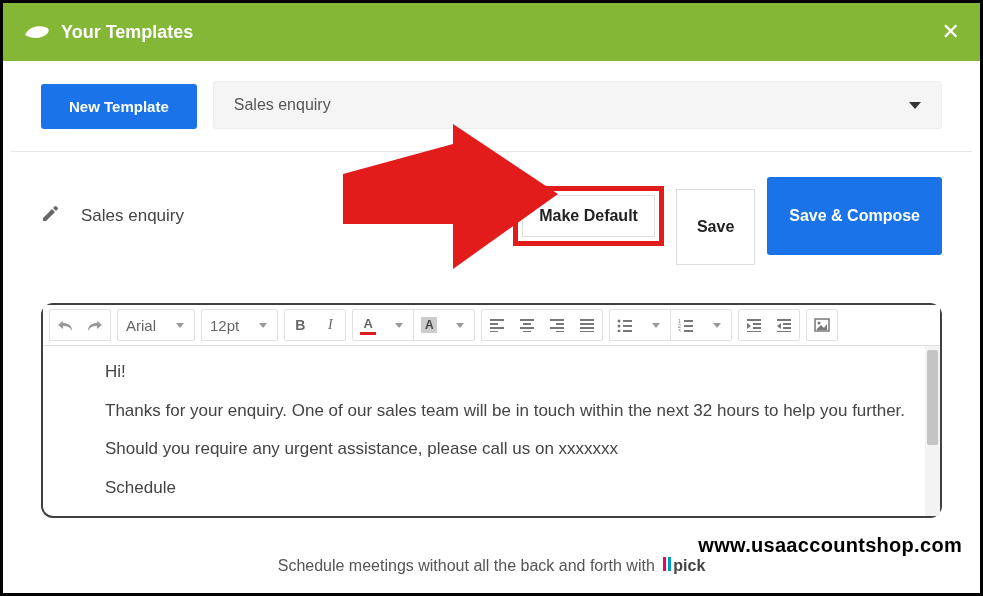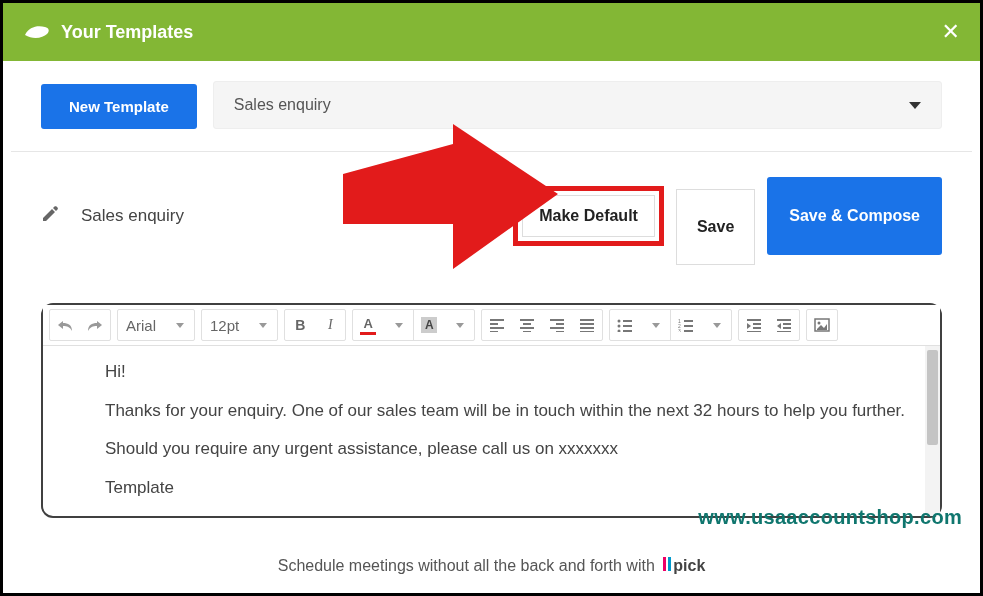--- a/index.html
+++ b/index.html
@@ -196,24 +196,24 @@
     right:2px; top:4px;
     width:11px; height:95px;
     background:#c4c4c4;
     border-radius:2px;
   }
 
   
   .watermark {
     position:absolute;
     right:18px;
-    bottom:64px;
+    bottom:36px;
     font-weight:900;
     font-size:20px;
-    color:#0f766e;
+    color:#000000;
     letter-spacing:0.3px;
     z-index:60;
   }
 
   
   .footer {
     position:absolute;
     bottom:18px;
     left:0; right:0;
     text-align:center;
@@ -397,21 +397,21 @@
           </svg>
         </span>
     </div>
 
   </div>
 
   <div class="editor-body">
     <p>Hi!</p>
     <p>Thanks for your enquiry. One of our sales team will be in touch within the next 32 hours to help you further.</p>
     <p>Should you require any urgent assistance, please call us on xxxxxxx</p>
-    <p>Template</p>
+    <p>Schedule</p>
     <div class="fake-scrollbar">
       <div class="fake-thumb"></div>
     </div>
   </div>
 </div>
 
 <div class="watermark">www.usaaccountshop.com</div>
 
 <div class="footer">
   <span>Schedule meetings without all the back and forth with </span>

